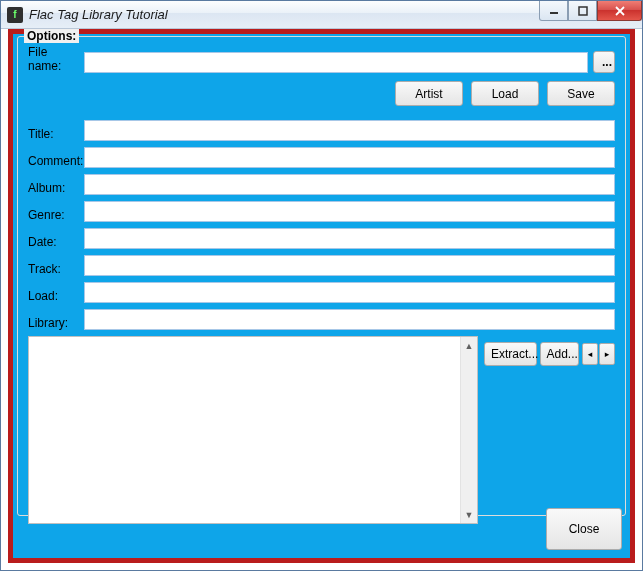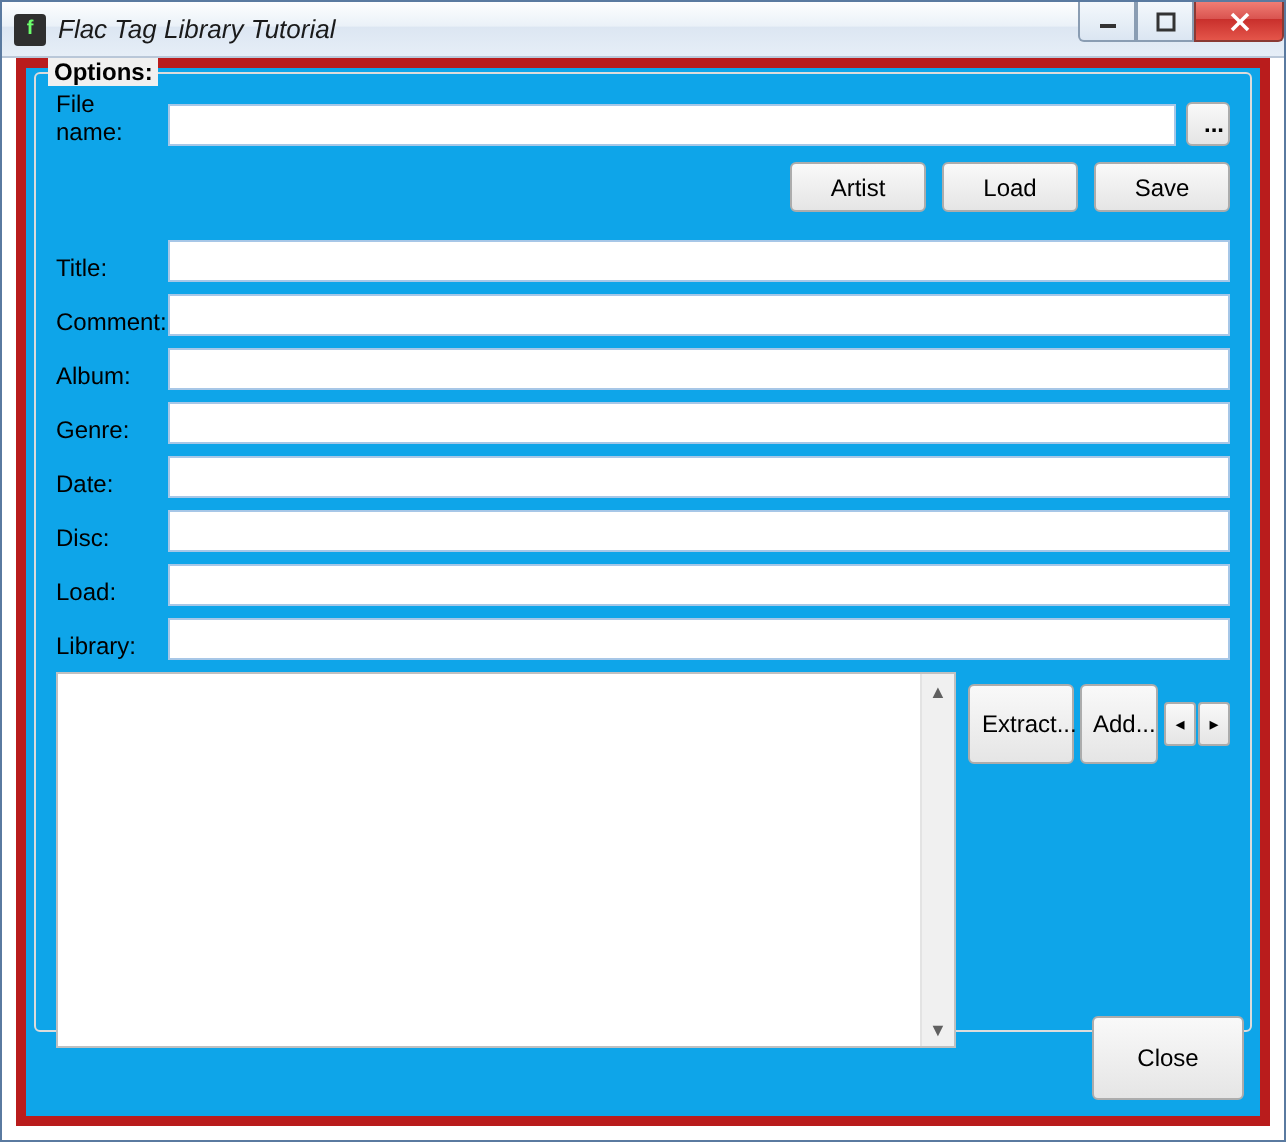--- a/index.html
+++ b/index.html
@@ -23,21 +23,21 @@
   .btn.dots { min-width: 22px; width: 22px; height: 22px; font-weight: bold; }
   .toolbar-row { display: flex; justify-content: flex-end; gap: 8px; margin: 8px 0 14px 0; }
   .lower { display: flex; gap: 6px; margin-top: 4px; height: 188px; }
   .listwrap { flex: 1; display: flex; background: #fff; border: 1px solid #c0c0c0; }
   .listbox { flex: 1; border: none; background: #fff; resize: none; outline: none; padding: 2px; font-size: 12px; }
   .scroll { width: 17px; background: #f0f0f0; border-left: 1px solid #e3e3e3; display: flex; flex-direction: column; justify-content: space-between; }
   .scroll .arrow { height: 17px; display: flex; align-items: center; justify-content: center; font-size: 9px; color: #606060; }
   .cover-col { width: 131px; display: flex; flex-direction: column; }
   .cover-box { flex: 1; background: #e9e9e9; border: 1px solid #c9c9c9; display: flex; align-items: center; justify-content: center; font-weight: bold; font-size: 12px; color: #000; }
   .cover-btns { display: flex; gap: 3px; margin-top: 6px; align-items: center; }
-  .cover-btns .btn { min-width: 0; padding: 0 6px; height: 40px; }
+  .cover-btns .btn { min-width: 0; padding: 0 6px; height: 24px; }
   .nav-btns { display: flex; margin-left: auto; }
   .nav-btns .btn { min-width: 16px; width: 16px; height: 22px; padding: 0; font-size: 9px; border-radius: 2px; }
   .nav-btns .btn + .btn { margin-left: 1px; }
   .close-row { position: absolute; right: 8px; bottom: 8px; }
   .file-row .txt { margin-right: 5px; }
 </style>
 </head>
 <body>
 
 <div class="window">
@@ -94,21 +94,21 @@
       </div>
       <div class="row">
         <div class="lbl">Genre:</div>
         <input class="txt" type="text" value="" style="">
       </div>
       <div class="row">
         <div class="lbl">Date:</div>
         <input class="txt" type="text" value="" style="">
       </div>
       <div class="row">
-        <div class="lbl">Disc:</div>
+        <div class="lbl">Track:</div>
         <input class="txt" type="text" value="" style="">
       </div>
       <div class="row">
         <div class="lbl">Load:</div>
         <input class="txt" type="text" value="" style="">
       </div>
       <div class="row comment">
         <div class="lbl">Library:</div>
         <input class="txt" type="text" value="" style="">
       </div>

